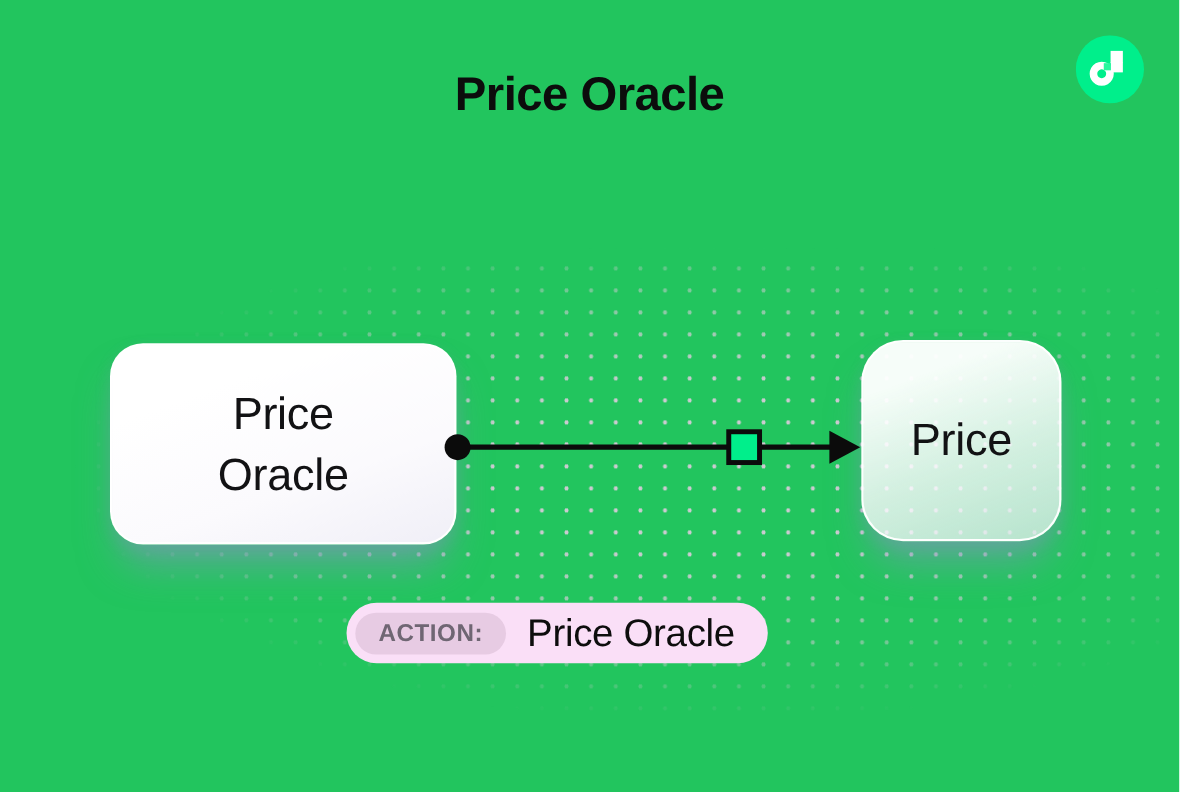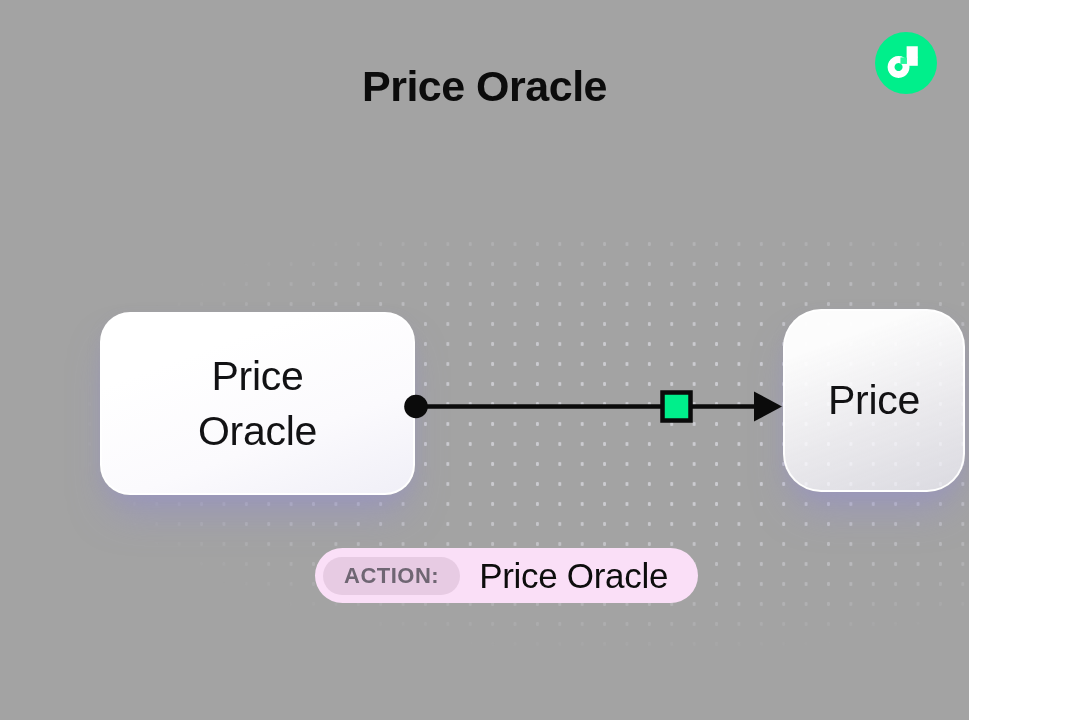--- a/index.html
+++ b/index.html
@@ -3,23 +3,23 @@
 <meta charset="utf-8">
 <style>
   * { margin: 0; padding: 0; box-sizing: border-box; }
   html, body { width: 1080px; height: 720px; }
   body {
     font-family: "Liberation Sans", sans-serif;
     overflow: hidden;
   }
   .canvas {
     position: relative;
-    width: 969px;
+    width: 1072px;
     height: 720px;
-    background: #a3a3a3;
+    background: #22c55e;
     overflow: hidden;
   }
 
   
   .dots {
     position: absolute;
     left: 50px; top: 226px;
     width: 1030px; height: 436px;
     background-image: radial-gradient(circle, #cbcbd0 1.7px, rgba(0,0,0,0) 2px);
     background-size: 22.4px 20px;

